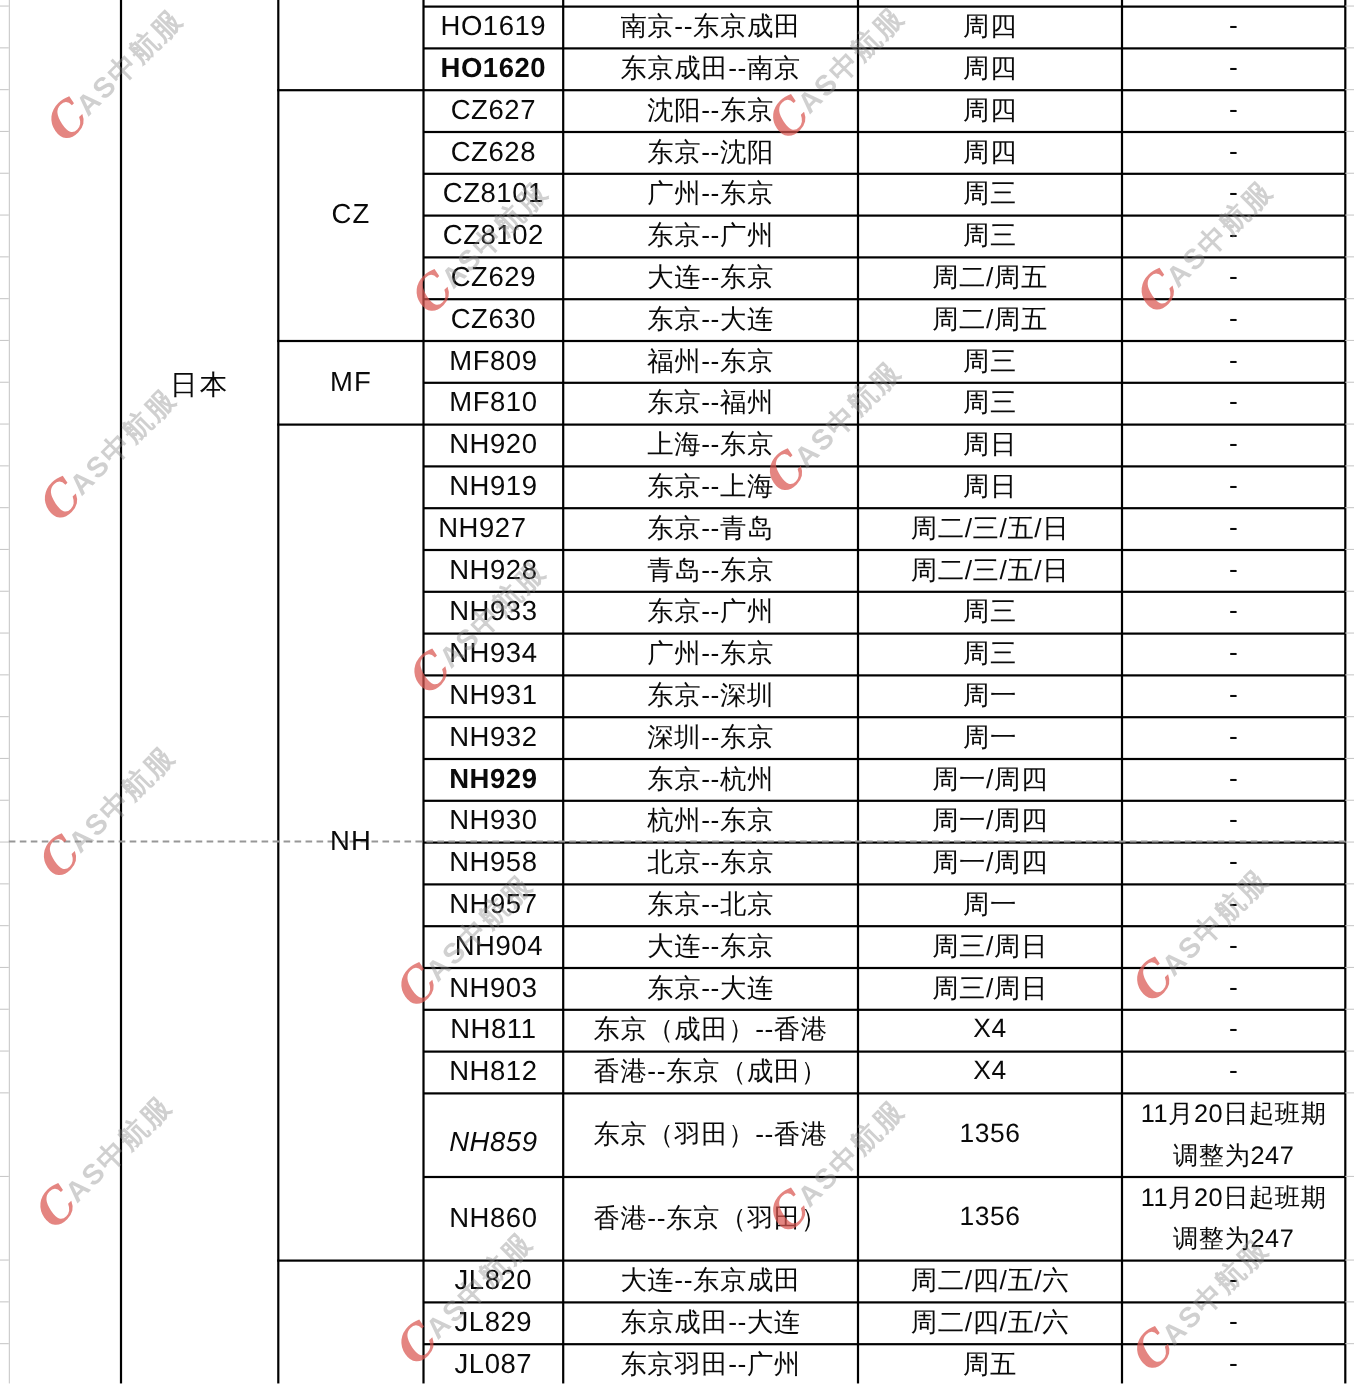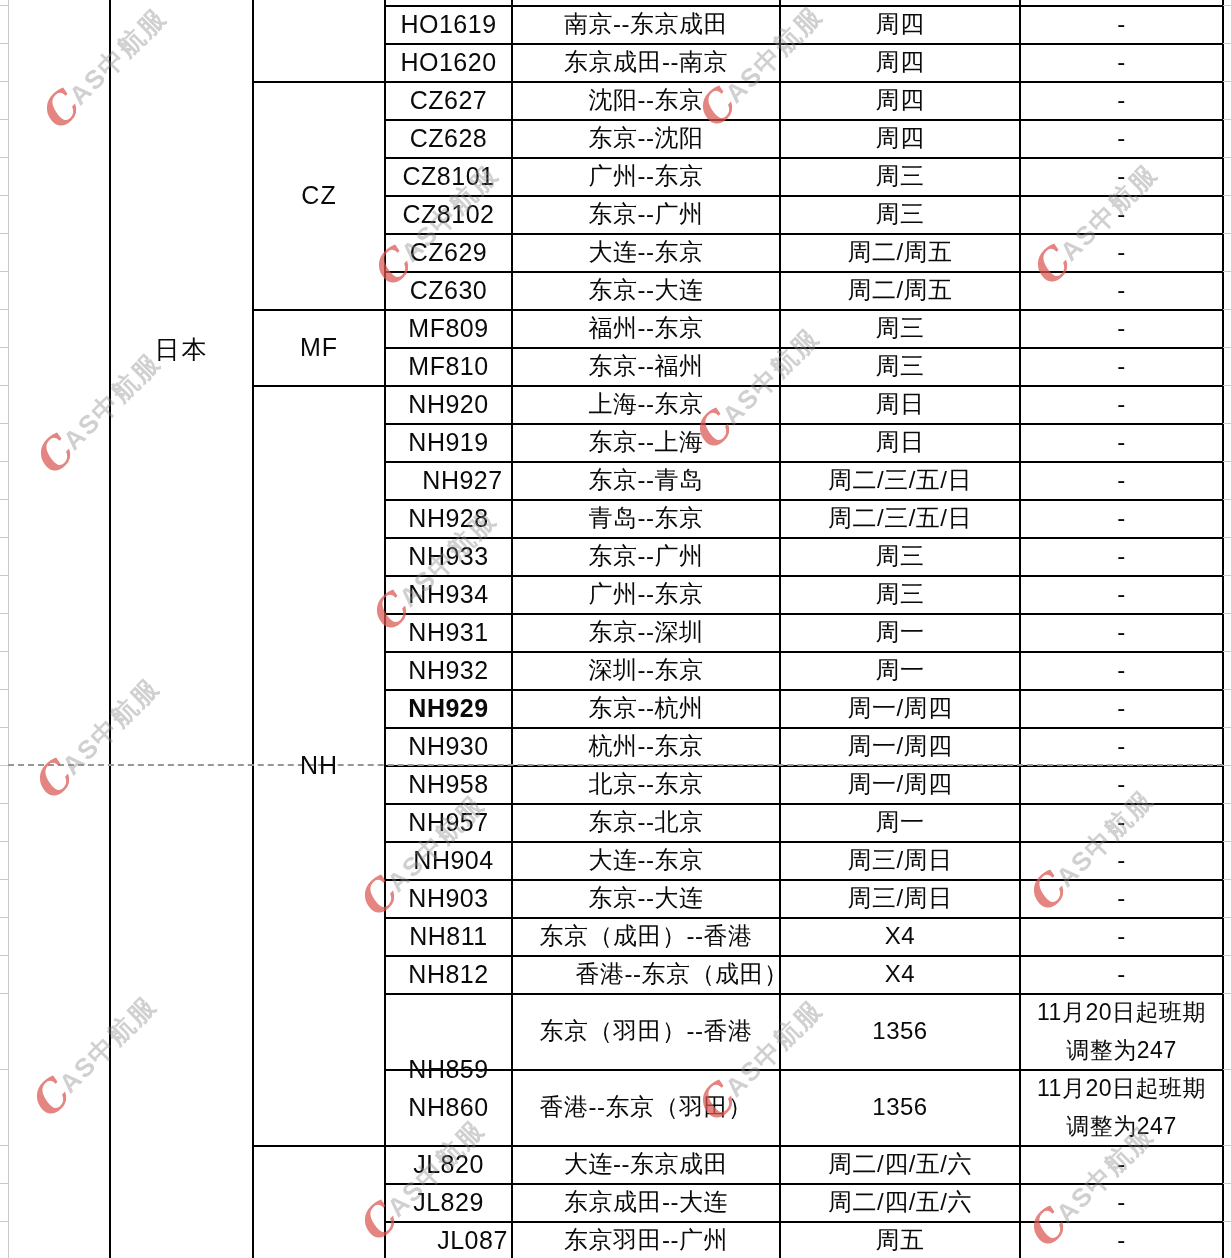--- a/index.html
+++ b/index.html
@@ -151,21 +151,21 @@
       <div class="tick" style="left: 1223px; top: 1183px; width: 8px;"></div>
       <div class="hline" style="left: 385px; top: 1221px; width: 838px;"></div>
       <div class="tick" style="left: 0px; top: 1221px; width: 8px;"></div>
       <div class="tick" style="left: 1223px; top: 1221px; width: 8px;"></div>
     </div>
   <div id="cells">
       <div class="cell flight" style="left: 386px; top: 5px; width: 125px; height: 38px;">HO1619</div>
       <div class="cell route" style="left: 513px; top: 5px; width: 266px; height: 38px;">南京--东京成田</div>
       <div class="cell sched" style="left: 781px; top: 5px; width: 238px; height: 38px;">周四</div>
       <div class="cell note" style="left: 1021px; top: 5px; width: 201px; height: 38px;">-</div>
-      <div class="cell flight" style="left: 386px; top: 43px; width: 125px; height: 38px;">HO1620</div>
+      <div class="cell flight" style="left: 386px; top: 43px; width: 125px; height: 38px; font-weight: bold;">HO1620</div>
       <div class="cell route" style="left: 513px; top: 43px; width: 266px; height: 38px;">东京成田--南京</div>
       <div class="cell sched" style="left: 781px; top: 43px; width: 238px; height: 38px;">周四</div>
       <div class="cell note" style="left: 1021px; top: 43px; width: 201px; height: 38px;">-</div>
       <div class="cell flight" style="left: 386px; top: 81px; width: 125px; height: 38px;">CZ627</div>
       <div class="cell route" style="left: 513px; top: 81px; width: 266px; height: 38px;">沈阳--东京</div>
       <div class="cell sched" style="left: 781px; top: 81px; width: 238px; height: 38px;">周四</div>
       <div class="cell note" style="left: 1021px; top: 81px; width: 201px; height: 38px;">-</div>
       <div class="cell flight" style="left: 386px; top: 119px; width: 125px; height: 38px;">CZ628</div>
       <div class="cell route" style="left: 513px; top: 119px; width: 266px; height: 38px;">东京--沈阳</div>
       <div class="cell sched" style="left: 781px; top: 119px; width: 238px; height: 38px;">周四</div>
@@ -197,21 +197,21 @@
       <div class="cell note" style="left: 1021px; top: 347px; width: 201px; height: 38px;">-</div>
       <div class="grouplabel" style="left: 254px; top: 309px; width: 130px; height: 76px;">MF</div>
       <div class="cell flight" style="left: 386px; top: 385px; width: 125px; height: 38px;">NH920</div>
       <div class="cell route" style="left: 513px; top: 385px; width: 266px; height: 38px;">上海--东京</div>
       <div class="cell sched" style="left: 781px; top: 385px; width: 238px; height: 38px;">周日</div>
       <div class="cell note" style="left: 1021px; top: 385px; width: 201px; height: 38px;">-</div>
       <div class="cell flight" style="left: 386px; top: 423px; width: 125px; height: 38px;">NH919</div>
       <div class="cell route" style="left: 513px; top: 423px; width: 266px; height: 38px;">东京--上海</div>
       <div class="cell sched" style="left: 781px; top: 423px; width: 238px; height: 38px;">周日</div>
       <div class="cell note" style="left: 1021px; top: 423px; width: 201px; height: 38px;">-</div>
-      <div class="cell flight" style="left: 400px; top: 461px; width: 125px; height: 38px;">NH927</div>
+      <div class="cell flight" style="left: 376px; top: 461px; width: 125px; height: 38px;">NH927</div>
       <div class="cell route" style="left: 513px; top: 461px; width: 266px; height: 38px;">东京--青岛</div>
       <div class="cell sched" style="left: 781px; top: 461px; width: 238px; height: 38px;">周二/三/五/日</div>
       <div class="cell note" style="left: 1021px; top: 461px; width: 201px; height: 38px;">-</div>
       <div class="cell flight" style="left: 386px; top: 499px; width: 125px; height: 38px;">NH928</div>
       <div class="cell route" style="left: 513px; top: 499px; width: 266px; height: 38px;">青岛--东京</div>
       <div class="cell sched" style="left: 781px; top: 499px; width: 238px; height: 38px;">周二/三/五/日</div>
       <div class="cell note" style="left: 1021px; top: 499px; width: 201px; height: 38px;">-</div>
       <div class="cell flight" style="left: 386px; top: 537px; width: 125px; height: 38px;">NH933</div>
       <div class="cell route" style="left: 513px; top: 537px; width: 266px; height: 38px;">东京--广州</div>
       <div class="cell sched" style="left: 781px; top: 537px; width: 238px; height: 38px;">周三</div>
@@ -250,41 +250,41 @@
       <div class="cell note" style="left: 1021px; top: 841px; width: 201px; height: 38px;">-</div>
       <div class="cell flight" style="left: 386px; top: 879px; width: 125px; height: 38px;">NH903</div>
       <div class="cell route" style="left: 513px; top: 879px; width: 266px; height: 38px;">东京--大连</div>
       <div class="cell sched" style="left: 781px; top: 879px; width: 238px; height: 38px;">周三/周日</div>
       <div class="cell note" style="left: 1021px; top: 879px; width: 201px; height: 38px;">-</div>
       <div class="cell flight" style="left: 386px; top: 917px; width: 125px; height: 38px;">NH811</div>
       <div class="cell route" style="left: 513px; top: 917px; width: 266px; height: 38px;">东京（成田）--香港</div>
       <div class="cell sched" style="left: 781px; top: 917px; width: 238px; height: 38px;">X4</div>
       <div class="cell note" style="left: 1021px; top: 917px; width: 201px; height: 38px;">-</div>
       <div class="cell flight" style="left: 386px; top: 955px; width: 125px; height: 38px;">NH812</div>
-      <div class="cell route" style="left: 513px; top: 955px; width: 266px; height: 38px; padding-left: 36px;">香港--东京（成田）</div>
+      <div class="cell route" style="left: 513px; top: 955px; width: 266px; height: 38px;">香港--东京（成田）</div>
       <div class="cell sched" style="left: 781px; top: 955px; width: 238px; height: 38px;">X4</div>
       <div class="cell note" style="left: 1021px; top: 955px; width: 201px; height: 38px;">-</div>
-      <div class="cell flight" style="left: 386px; top: 1024px; width: 125px; height: 91px;">NH859</div>
+      <div class="cell flight" style="left: 386px; top: 993px; width: 125px; height: 91px; font-style: italic;">NH859</div>
       <div class="cell route" style="left: 513px; top: 993px; width: 266px; height: 76px;">东京（羽田）--香港</div>
       <div class="cell sched" style="left: 781px; top: 993px; width: 238px; height: 76px;">1356</div>
       <div class="cell note note-tall" style="left: 1021px; top: 993px; width: 201px; height: 76px;">11月20日起班期<br>调整为247</div>
       <div class="cell flight" style="left: 386px; top: 1069px; width: 125px; height: 76px;">NH860</div>
       <div class="cell route" style="left: 513px; top: 1069px; width: 266px; height: 76px;">香港--东京（羽田）</div>
       <div class="cell sched" style="left: 781px; top: 1069px; width: 238px; height: 76px;">1356</div>
       <div class="cell note note-tall" style="left: 1021px; top: 1069px; width: 201px; height: 76px;">11月20日起班期<br>调整为247</div>
       <div class="grouplabel" style="left: 254px; top: 385px; width: 130px; height: 760px;">NH</div>
       <div class="cell flight" style="left: 386px; top: 1145px; width: 125px; height: 38px;">JL820</div>
       <div class="cell route" style="left: 513px; top: 1145px; width: 266px; height: 38px;">大连--东京成田</div>
       <div class="cell sched" style="left: 781px; top: 1145px; width: 238px; height: 38px;">周二/四/五/六</div>
       <div class="cell note" style="left: 1021px; top: 1145px; width: 201px; height: 38px;">-</div>
       <div class="cell flight" style="left: 386px; top: 1183px; width: 125px; height: 38px;">JL829</div>
       <div class="cell route" style="left: 513px; top: 1183px; width: 266px; height: 38px;">东京成田--大连</div>
       <div class="cell sched" style="left: 781px; top: 1183px; width: 238px; height: 38px;">周二/四/五/六</div>
       <div class="cell note" style="left: 1021px; top: 1183px; width: 201px; height: 38px;">-</div>
-      <div class="cell flight" style="left: 386px; top: 1221px; width: 125px; height: 38px; padding-left: 24px;">JL087</div>
+      <div class="cell flight" style="left: 386px; top: 1221px; width: 125px; height: 38px;">JL087</div>
       <div class="cell route" style="left: 513px; top: 1221px; width: 266px; height: 38px;">东京羽田--广州</div>
       <div class="cell sched" style="left: 781px; top: 1221px; width: 238px; height: 38px;">周五</div>
       <div class="cell note" style="left: 1021px; top: 1221px; width: 201px; height: 38px;">-</div>
     </div>
   <div class="countrylabel" id="country" style="left:111px;top:330px;width:141px;height:38px;">日本</div>
   <div class="pagebreak" style="left:8px;top:764px;width:1215px;"></div>
   <div id="wms">
       <div class="wm" style="left: 62px; top: 91px;">
         <span class="wm-c">C</span>
         <span class="wm-t">AS中航服</span>

